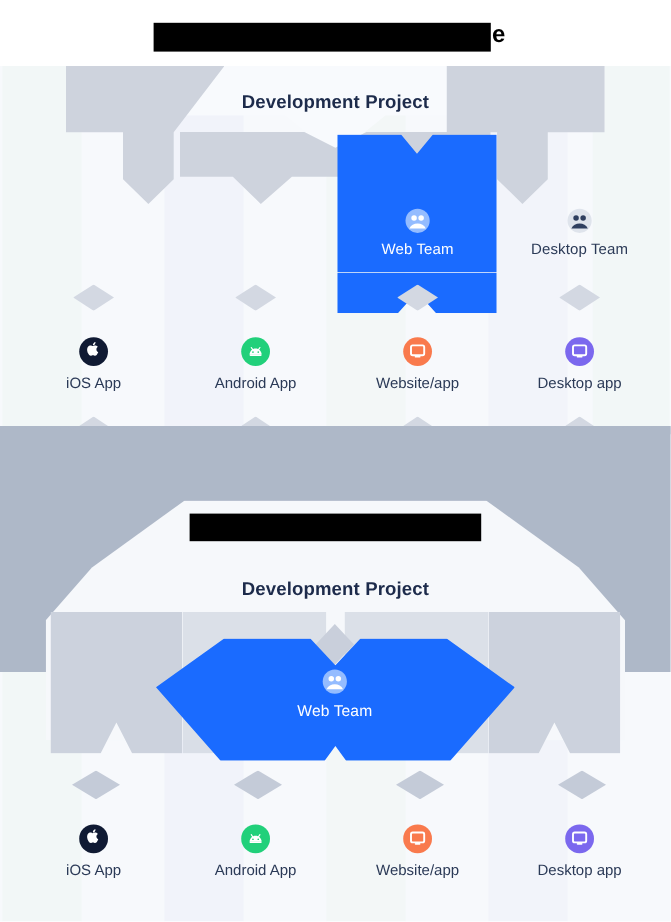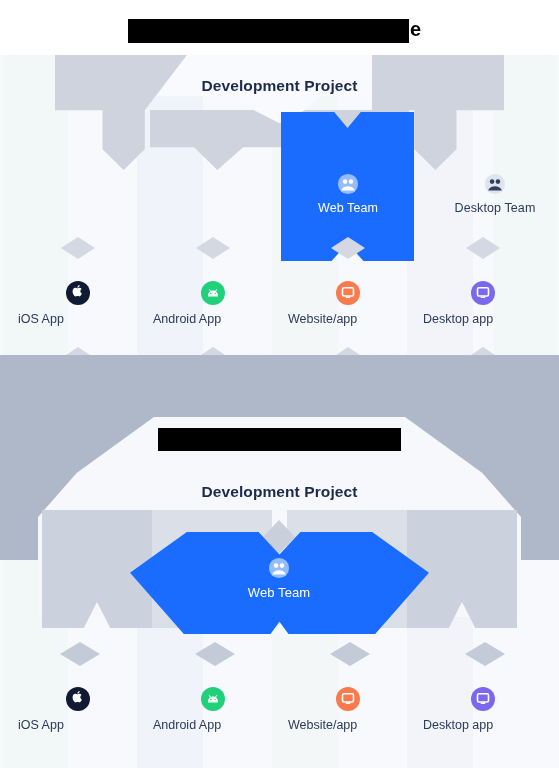--- a/index.html
+++ b/index.html
@@ -92,21 +92,21 @@
     letter-spacing: .1px;
     white-space: nowrap;
   }
   .node.selected .label { color: #ffffff; }
   .node .glyph {
     display: block;
     margin: 0 auto 6px auto;
     width: 22px;
     height: 22px;
   }
-  .appnode { position: absolute; width: 120px; }
+  .appnode { position: absolute; width: 120px; text-align: center; }
   .appnode .label {
     display: block;
     font-size: 12.5px;
     color: #2b3a57;
     white-space: nowrap;
   }
   .appnode .badge {
     display: block;
     margin: 0 auto 7px auto;
     width: 24px;
@@ -198,21 +198,21 @@
         <svg viewBox="0 0 24 24" width="22" height="22">
           <circle cx="12" cy="12" r="11" fill="#94bcff"></circle>
           <circle cx="8.8" cy="9.4" r="2.5" fill="#ffffff"></circle>
           <circle cx="15.2" cy="9.4" r="2.5" fill="#ffffff"></circle>
           <path d="M4.5 19c1.4-3.2 4.2-4.6 7.5-4.6 3.3 0 6.1 1.4 7.5 4.6z" fill="#ffffff"></path>
         </svg>
       </span>
       <span class="label">Web Team</span>
     </div>
 
-    <div class="node" style="left:435px; top:118px;">
+    <div class="node" style="left:423px; top:118px;">
       <span class="glyph">
         <svg viewBox="0 0 24 24" width="22" height="22">
           <circle cx="12" cy="12" r="11" fill="#dfe4ec"></circle>
           <circle cx="8.8" cy="9.4" r="2.5" fill="#2f3f5f"></circle>
           <circle cx="15.2" cy="9.4" r="2.5" fill="#2f3f5f"></circle>
           <path d="M4.5 19c1.4-3.2 4.2-4.6 7.5-4.6 3.3 0 6.1 1.4 7.5 4.6z" fill="#2f3f5f"></path>
         </svg>
       </span>
       <span class="label">Desktop Team</span>
     </div>

